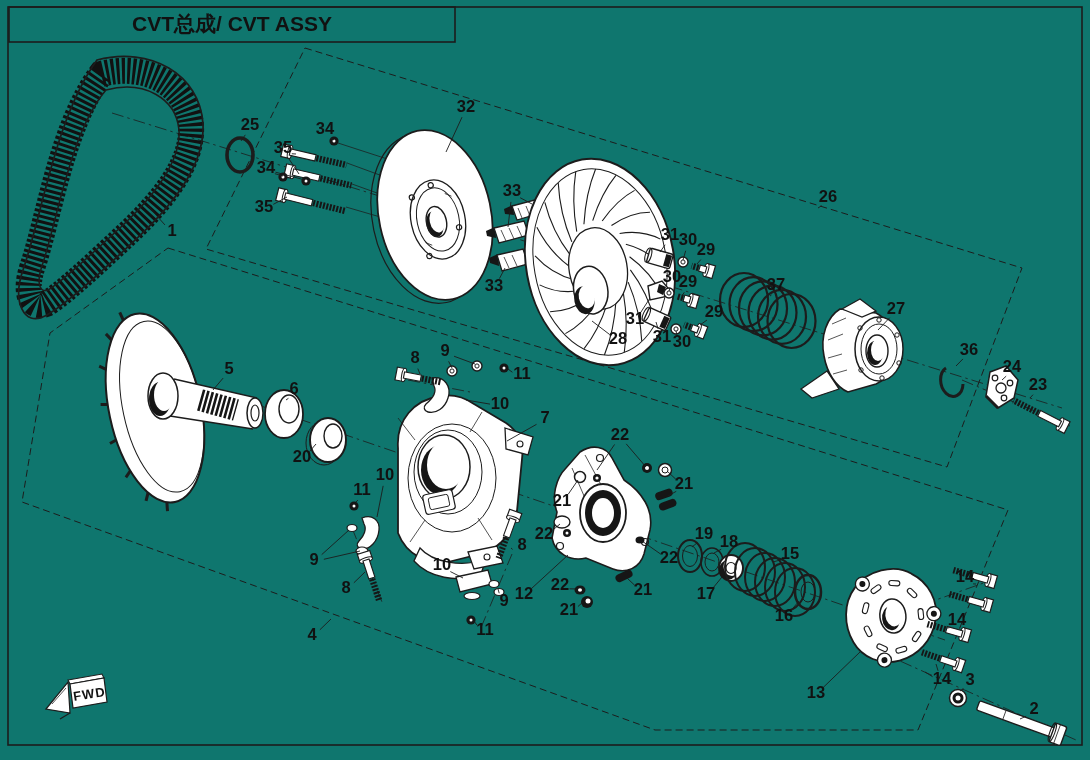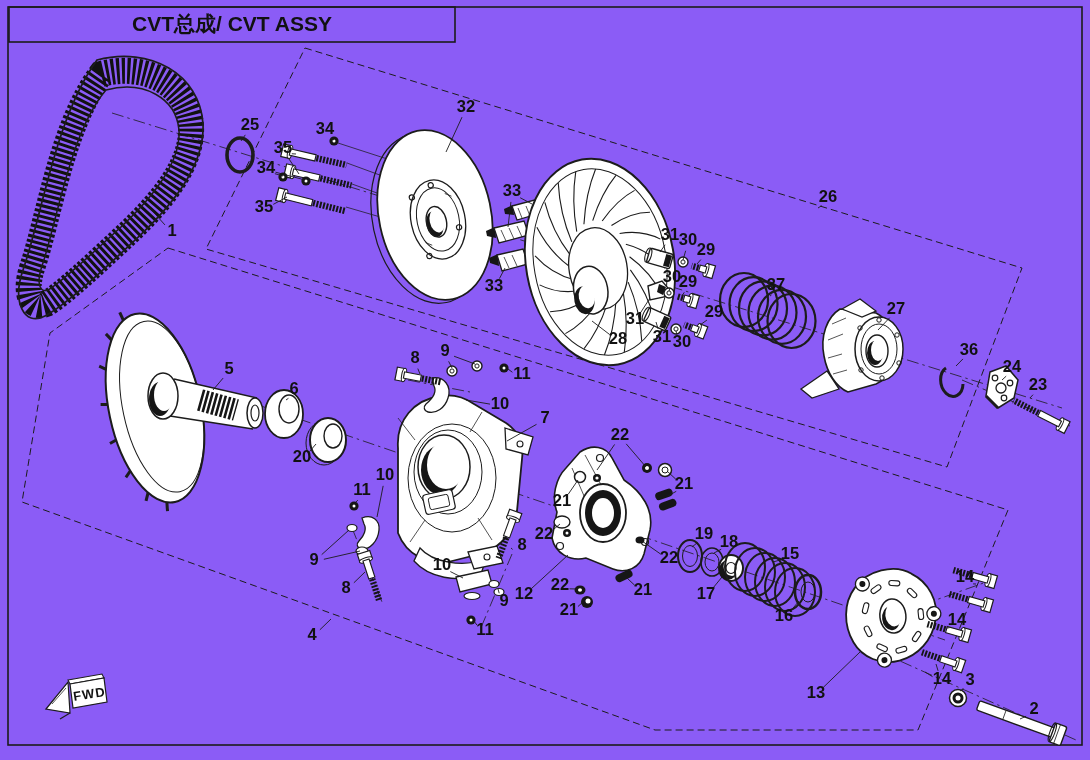--- a/index.html
+++ b/index.html
@@ -1,16 +1,16 @@
 <!DOCTYPE html>
 <html><head>
 <meta charset="utf-8">
 <style>
   html,body{margin:0;padding:0;background:#fff;}
-  .page{width:1090px;height:760px;position:relative;background:#8b5cf6;overflow:hidden;}
+  .page{width:1090px;height:760px;position:relative;background:#0f766e;overflow:hidden;}
   svg{display:block;}
   .ln{fill:none;stroke:#1c1c1c;}
   .fw{fill:#ffffff;stroke:#1c1c1c;}
   .fd{fill:#161616;stroke:none;}
   .lead{stroke:#1c1c1c;stroke-width:0.9;fill:none;}
   .thin{stroke:#1c1c1c;stroke-width:0.75;fill:none;}
   .dash{stroke-dasharray:7 4;stroke-width:1;}
   .dashdot{stroke-dasharray:12 4 2.5 4;stroke-width:0.8;}
   .callout{font:bold 16.5px "Liberation Sans",sans-serif;fill:#111;text-anchor:middle;}
   .titleTxt{font:bold 21px "Liberation Sans",sans-serif;fill:#111;text-anchor:middle;}

